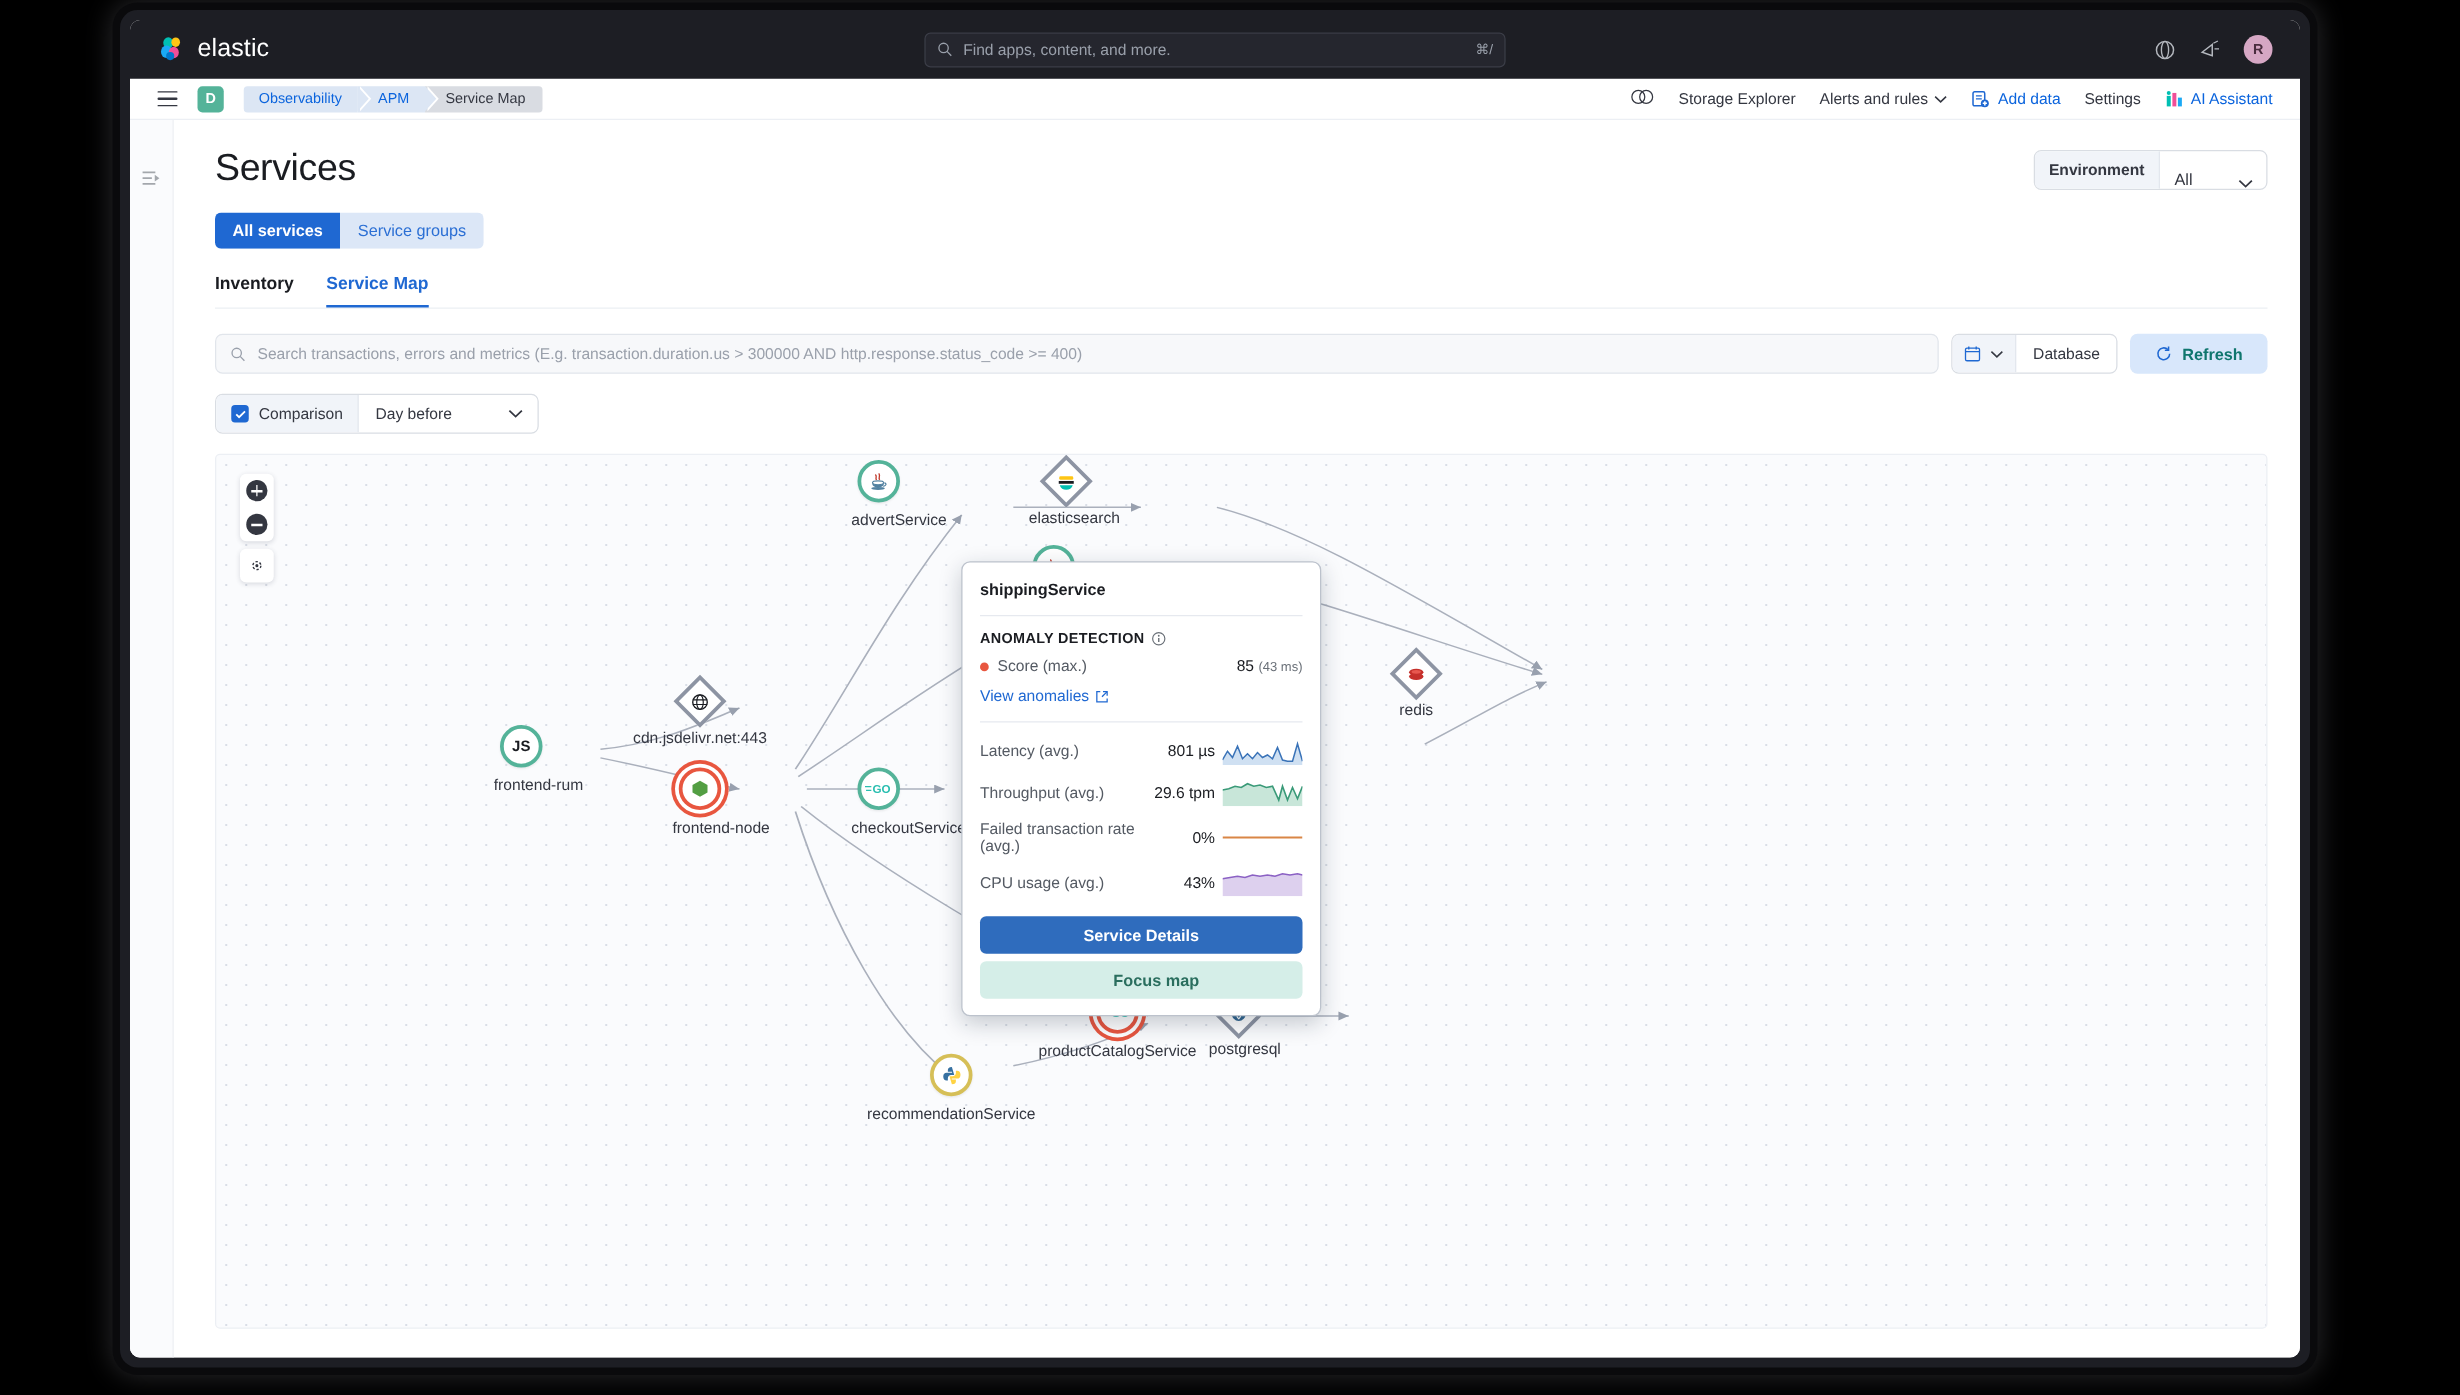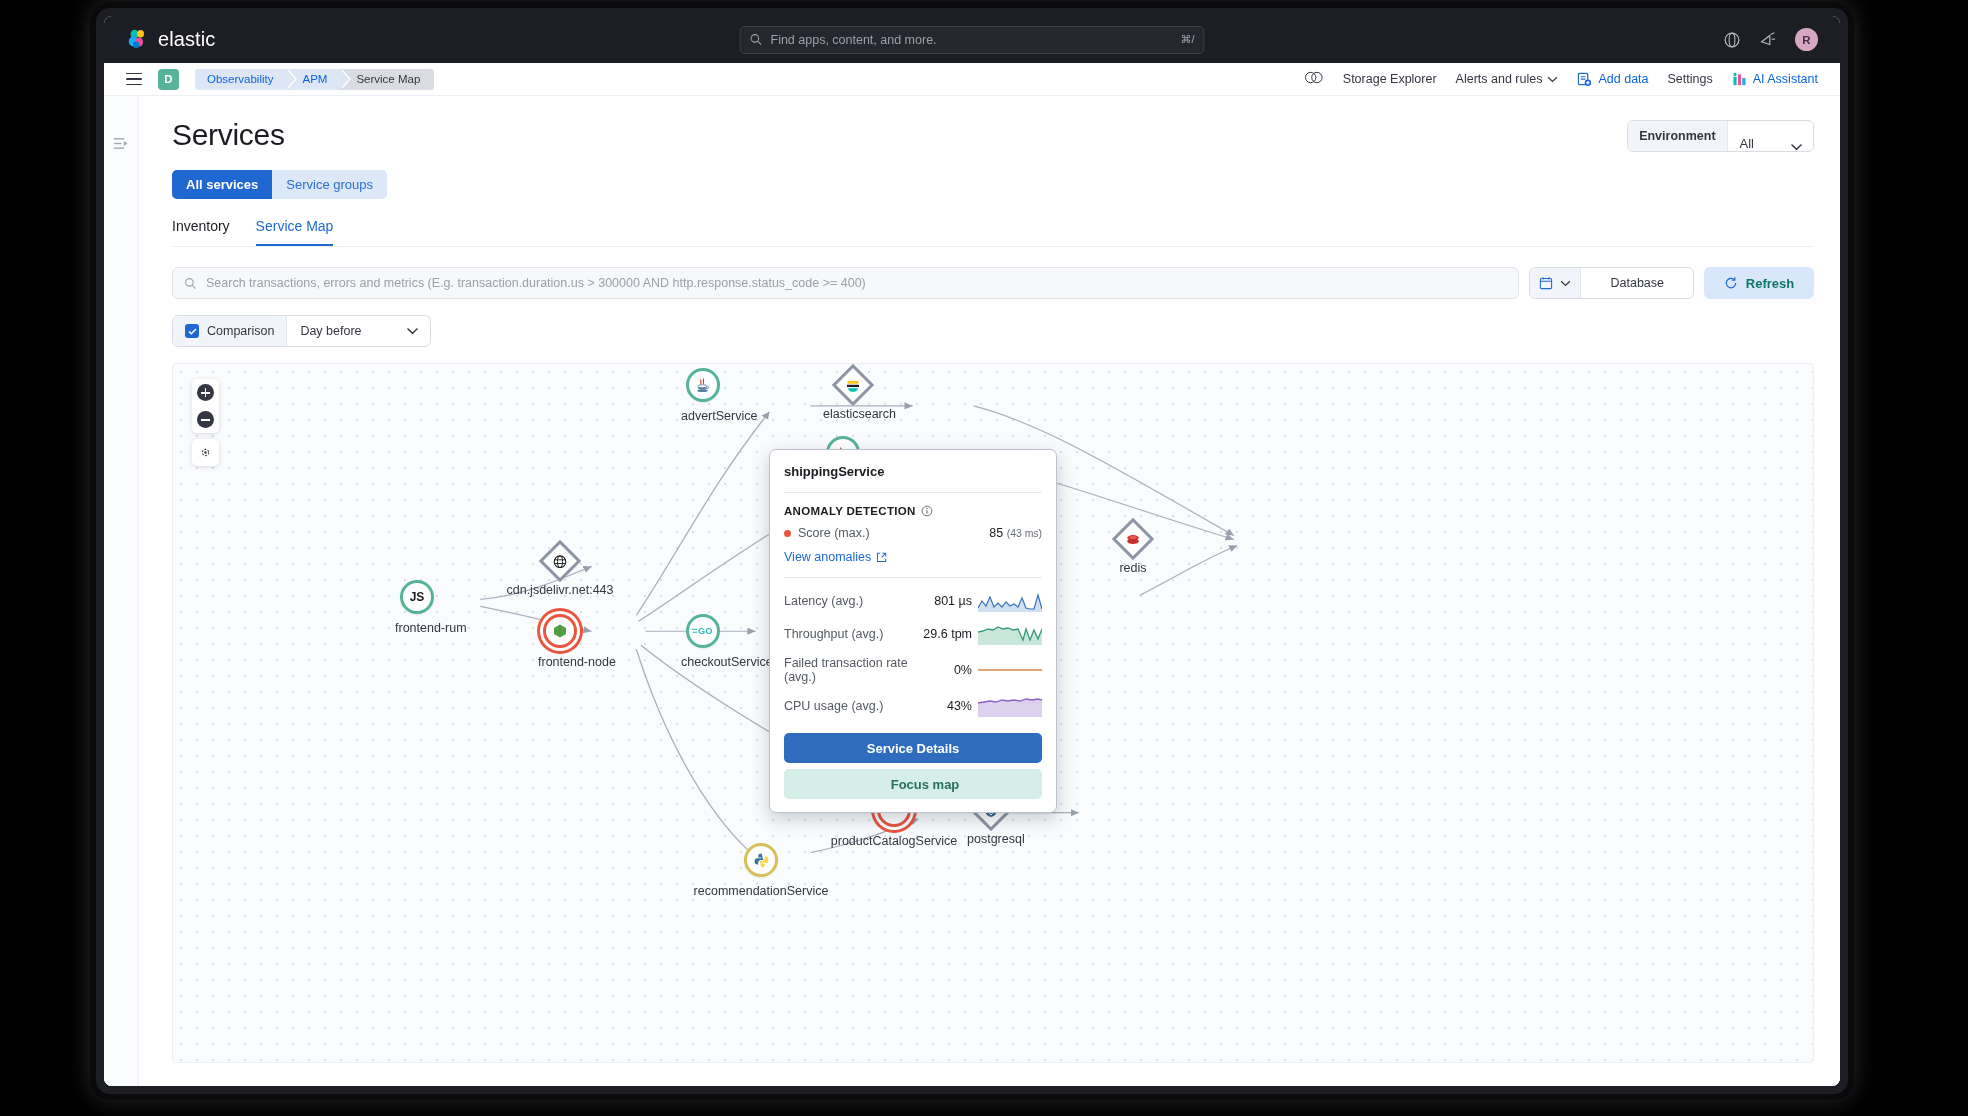--- a/index.html
+++ b/index.html
@@ -102,33 +102,33 @@
                display:flex; align-items:center; padding: 0 11px; border-right:1px solid #e3e7ee;}
   .env-value { display:flex; align-items:flex-end; gap: 36px; padding: 0 10px 0 12px;
                font-size:13px; color:#343741; }
 
   .segmented { display:flex; margin-top: 18px; border-radius:5px; overflow:hidden; width: max-content; }
   .seg { font-size: 13px; padding: 7px 14px; cursor:pointer; }
   .seg.on { background:#1f68d2; color:#fff; font-weight:bold; }
   .seg.off { background:#dce7f7; color:#2b6fd4; }
 
   .tabs { display:flex; gap: 26px; margin-top: 19px; border-bottom:1px solid #eceff4; }
-  .tab { font-size: 14px; padding-bottom: 10px; color:#1a1c21; font-weight:normal; cursor:pointer; }
+  .tab { font-size: 14px; padding-bottom: 10px; color:#1a1c21; font-weight:bold; cursor:pointer; }
   .tab.active { color:#1f68d2; border-bottom: 2px solid #1f68d2; }
 
   .querybar { display:flex; gap: 10px; margin-top: 20px; align-items:center; }
   .qinput {
     flex:1; height: 32px; background:#f7f8fa; border:1px solid #e1e5eb; border-radius:6px;
     display:flex; align-items:center; gap:9px; padding: 0 11px; font-size:12.5px; color:#9aa0ab;
   }
   .datebtn {
     display:flex; align-items:center; height:32px; border:1px solid #d9dde3; border-radius:6px; background:#fff; overflow:hidden;
   }
   .dateicon { display:flex; align-items:center; gap:7px; padding: 0 9px; background:#f1f4f9; height:100%; border-right:1px solid #e3e7ee;}
-  .datetext { padding: 0 29px; font-size:12.5px; color:#343741; }
+  .datetext { padding: 0 13px; font-size:12.5px; color:#343741; }
   .refresh {
     height:32px; width: 110px; background:#d8e7fb; color:#0f766e; border-radius:6px;
     display:flex; align-items:center; justify-content:center; gap:8px; font-size:13px; font-weight:bold;
   }
 
   .cmprow { display:flex; margin-top: 16px; height:32px; border:1px solid #d9dde3; border-radius:6px; width:max-content; overflow:hidden; background:#fff;}
   .cmp-left { background:#f1f4f9; display:flex; align-items:center; gap:8px; padding: 0 12px; border-right:1px solid #e3e7ee; }
   .cbox { width:14px;height:14px;border-radius:3px;background:#1f68d2;display:flex;align-items:center;justify-content:center;}
   .cmp-label { font-size:12.5px; color:#343741; }
   .cmp-right { display:flex; align-items:center; gap:44px; padding: 0 11px 0 13px; font-size:12.5px; color:#343741; }

